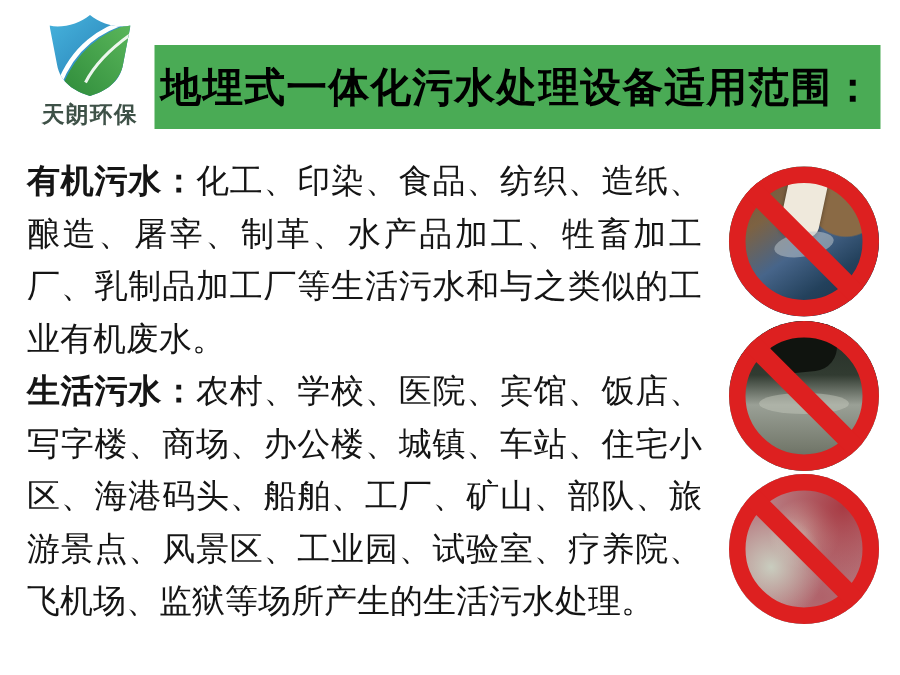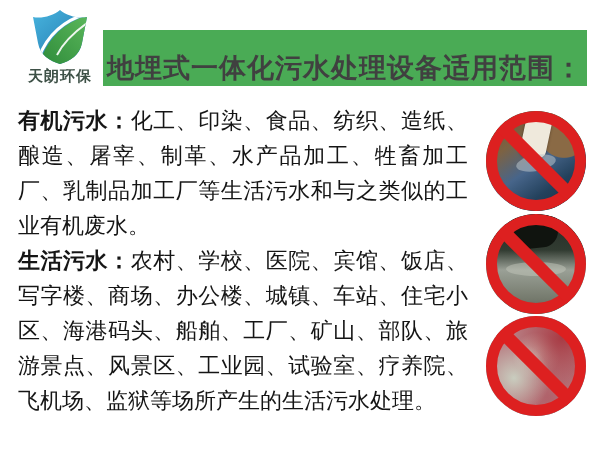--- a/index.html
+++ b/index.html
@@ -12,21 +12,21 @@
   
   .logo{position:absolute;left:20px;top:9px;width:80px;text-align:center;}
   .logo svg{display:block;margin:0 auto;}
   .logo-name{
     margin-top:2px;font-size:15px;font-weight:bold;color:#3e5147;
     letter-spacing:1px;white-space:nowrap;
   }
   
   .banner{
     position:absolute;left:103px;top:30px;width:484px;height:56px;
-    background:#4aab55;color:#404040;display:flex;align-items:flex-end;
+    background:#4aab55;color:#000000;display:flex;align-items:center;
     justify-content:center;
   }
   .banner-title{
     font-size:27px;font-weight:bold;letter-spacing:1px;white-space:nowrap;
   }
   
   .text-col{
     position:absolute;left:18px;top:103px;width:450px;
     font-size:22px;line-height:35px;color:#151515;
     text-align:justify;text-justify:inter-character;

